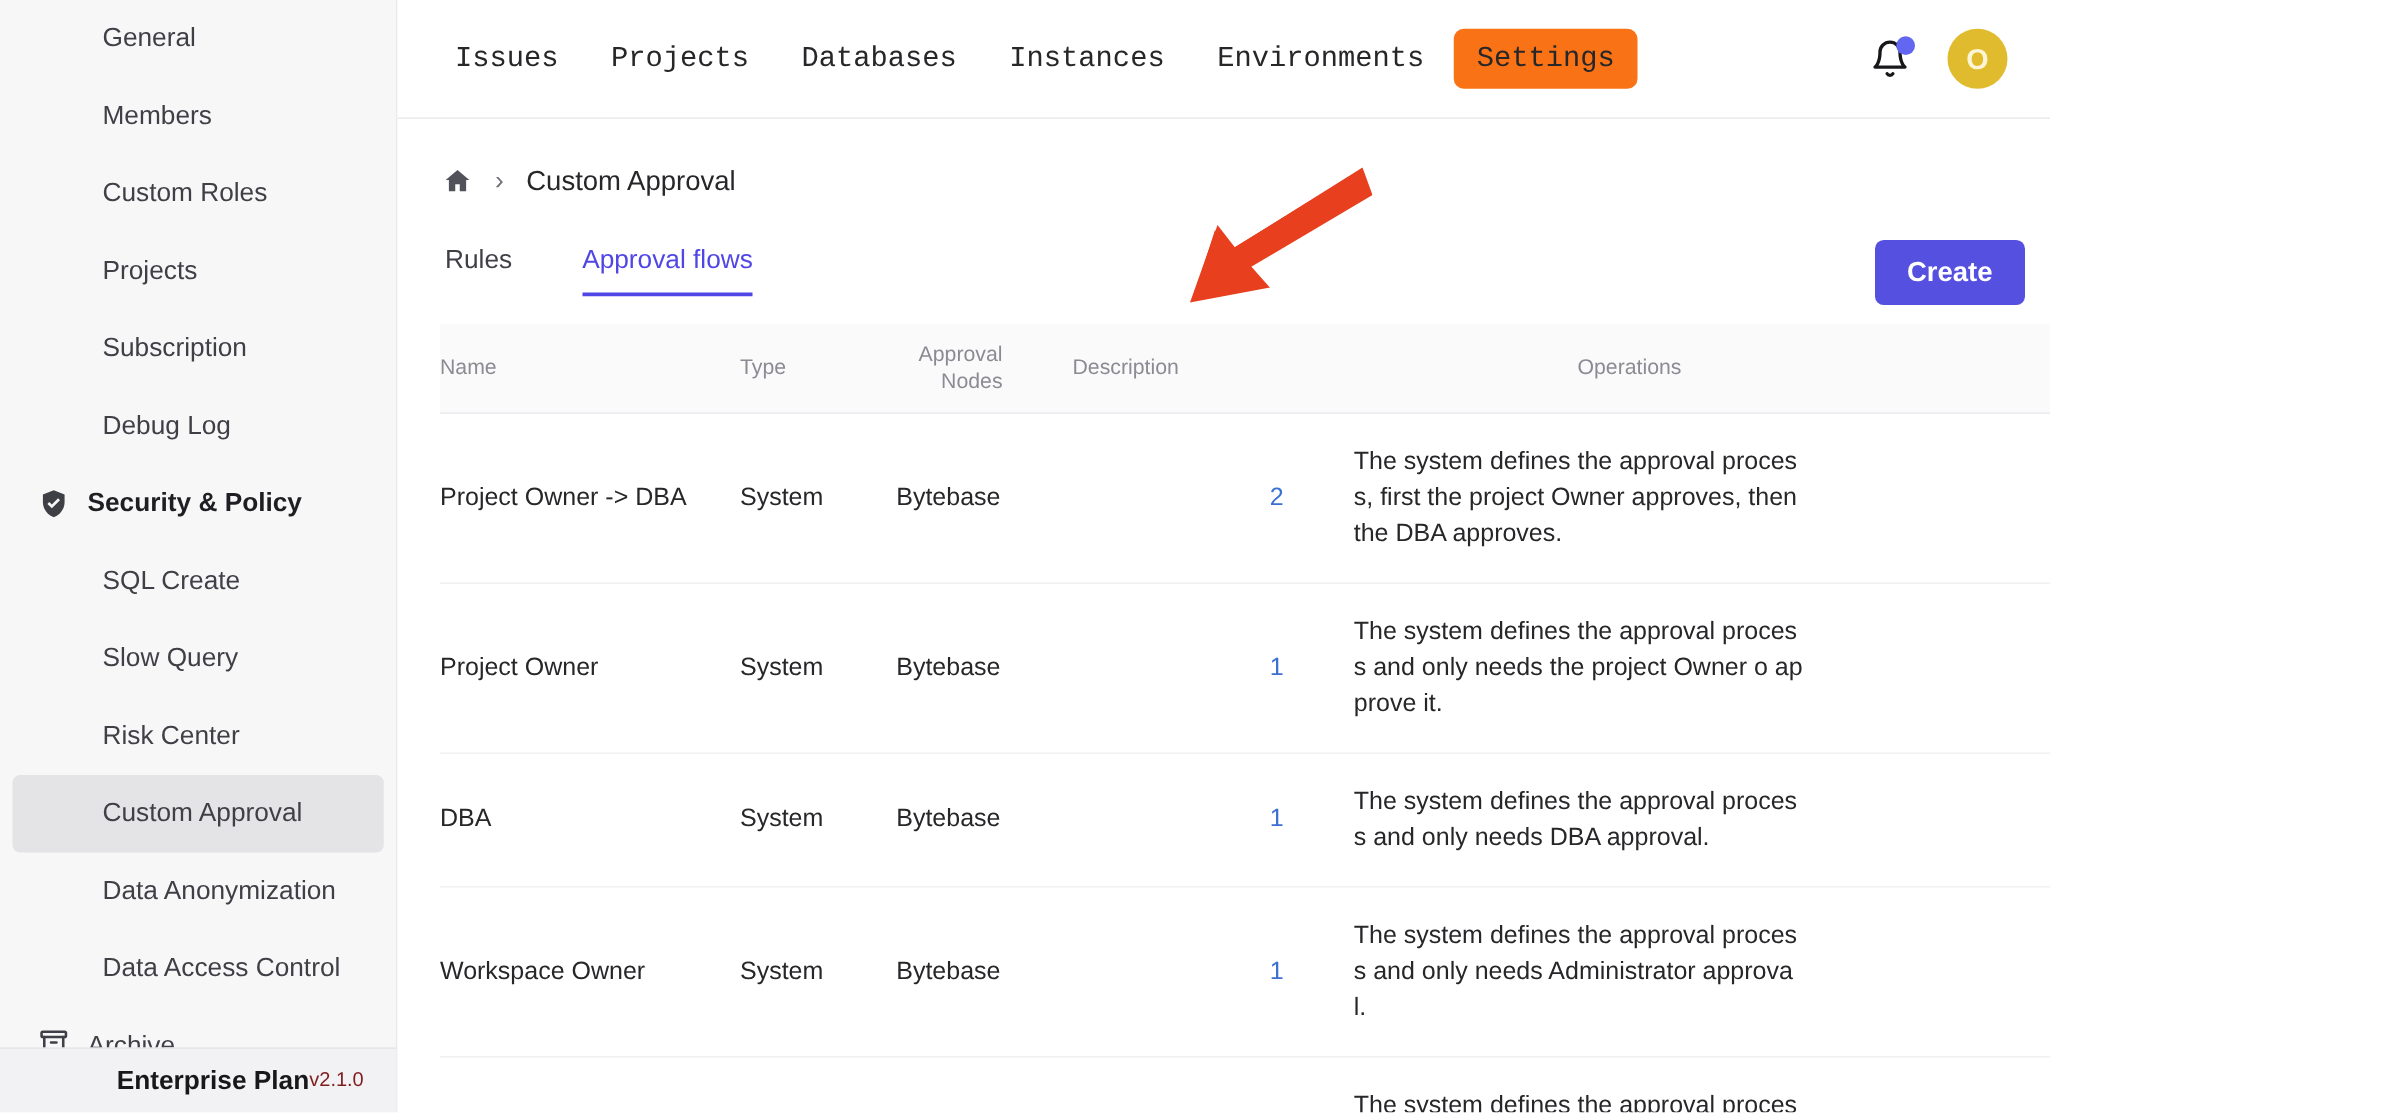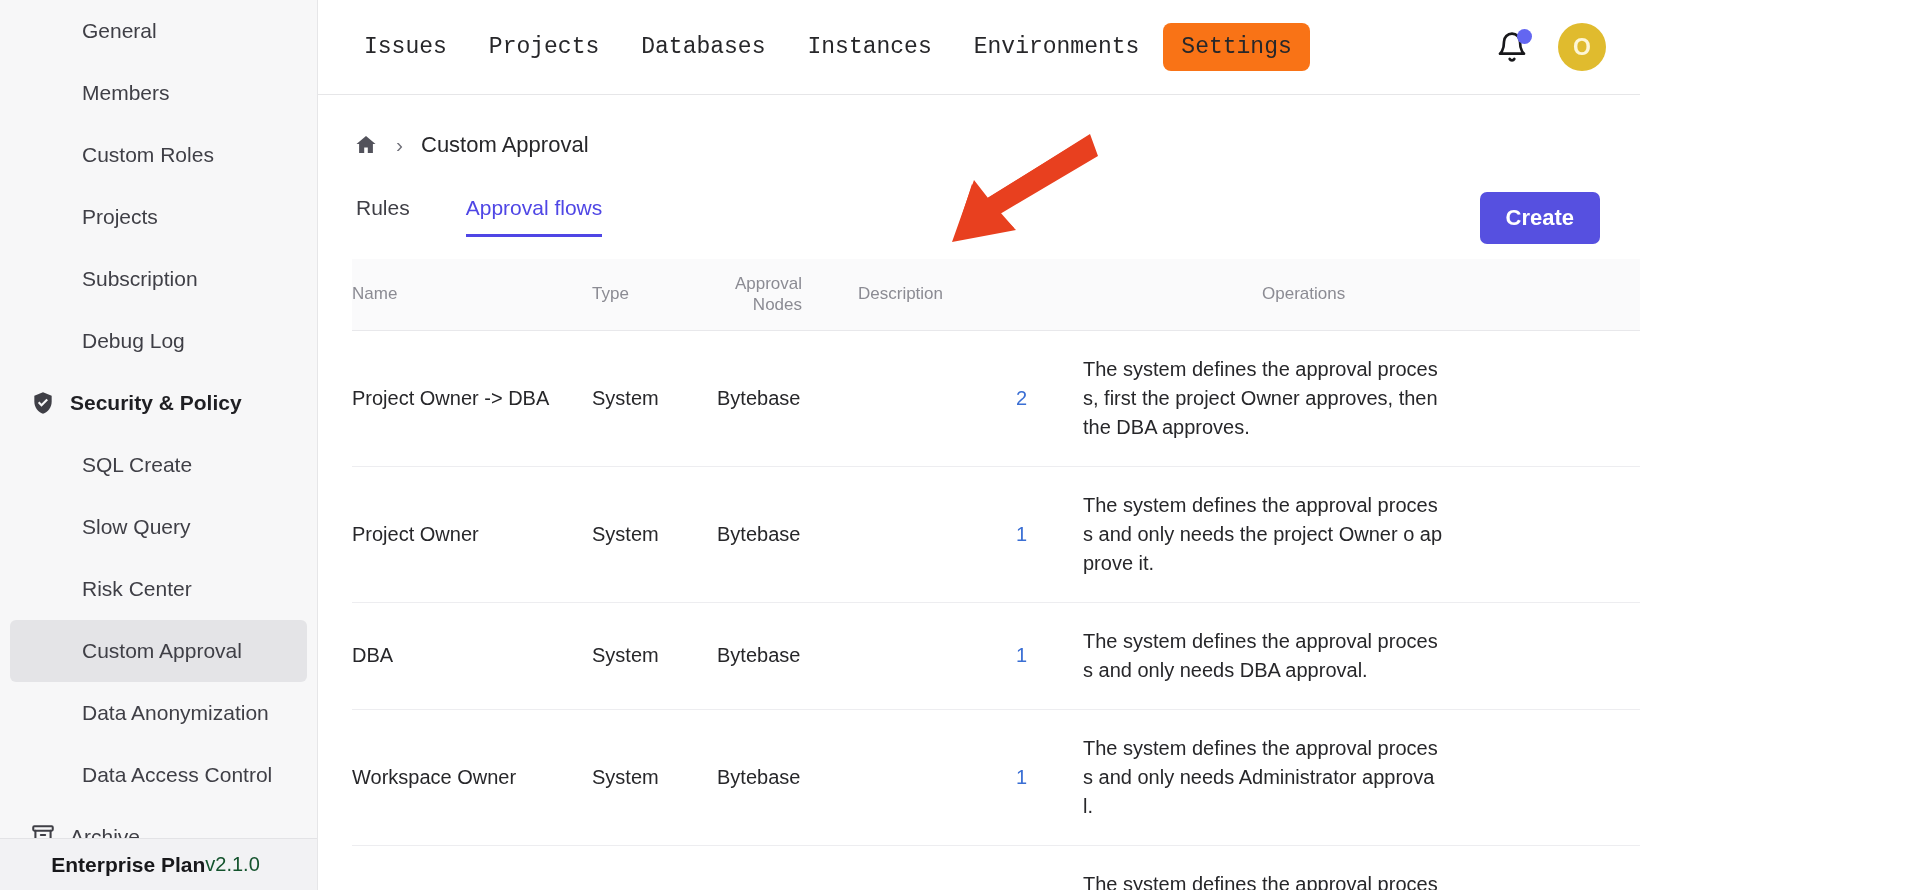--- a/index.html
+++ b/index.html
@@ -41,24 +41,24 @@
   .nav-item.active { background: #e4e4e7; }
   .nav-item.archive { padding-left: 20px; gap: 14px; color:#3f3f46; font-weight: normal;}
 
   #plan-bar {
     position: absolute; left: 0; bottom: 0;
     width: 317px; height: 52px;
     border-top: 1px solid #e3e3e6;
     background: #f2f2f4;
     display: flex; align-items: center;
     padding: 0 26px 0 20px;
-    justify-content: center;
+    justify-content: flex-end;
   }
   #plan-name { font-size: 21px; font-weight: bold; color: #18181b; }
-  #plan-version { font-size: 20px; color: #14532d; }
+  #plan-version { font-size: 16px; color: #7f1d1d; }
 
   
   #main { flex: 1 1 auto; position: relative; height: 890px; background:#fff; overflow:hidden; }
 
   #topbar {
     height: 95px;
     border-bottom: 1px solid #e6e6e8;
     display: flex; align-items: center;
     padding: 0 28px 0 28px;
     position: relative;
@@ -103,21 +103,21 @@
     height: 54px; margin-top: 10px; padding-left: 4px;
     position: relative;
   }
   .sub-tab {
     font-size: 21px; color: #3f3f46; cursor: pointer;
     padding-bottom: 14px; border-bottom: 3px solid transparent;
   }
   .sub-tab.active { color: #4f46e5; border-bottom-color: #4f46e5; }
 
   #create-btn {
-    position: absolute; right: 40px; top: 192px;
+    position: absolute; right: 20px; top: 192px;
     background: #5650e0; color: #fff;
     font-size: 22px; font-weight: bold;
     padding: 13px 26px; border-radius: 7px;
     border: none; cursor: pointer;
   }
 
   
   #table { margin-top: 22px; width: 1570px; }
   .trow { display: flex; border-bottom: 1px solid #ededf0; }
   #thead .trow { background: #fafafb; border-bottom: 1px solid #e8e8eb; }

